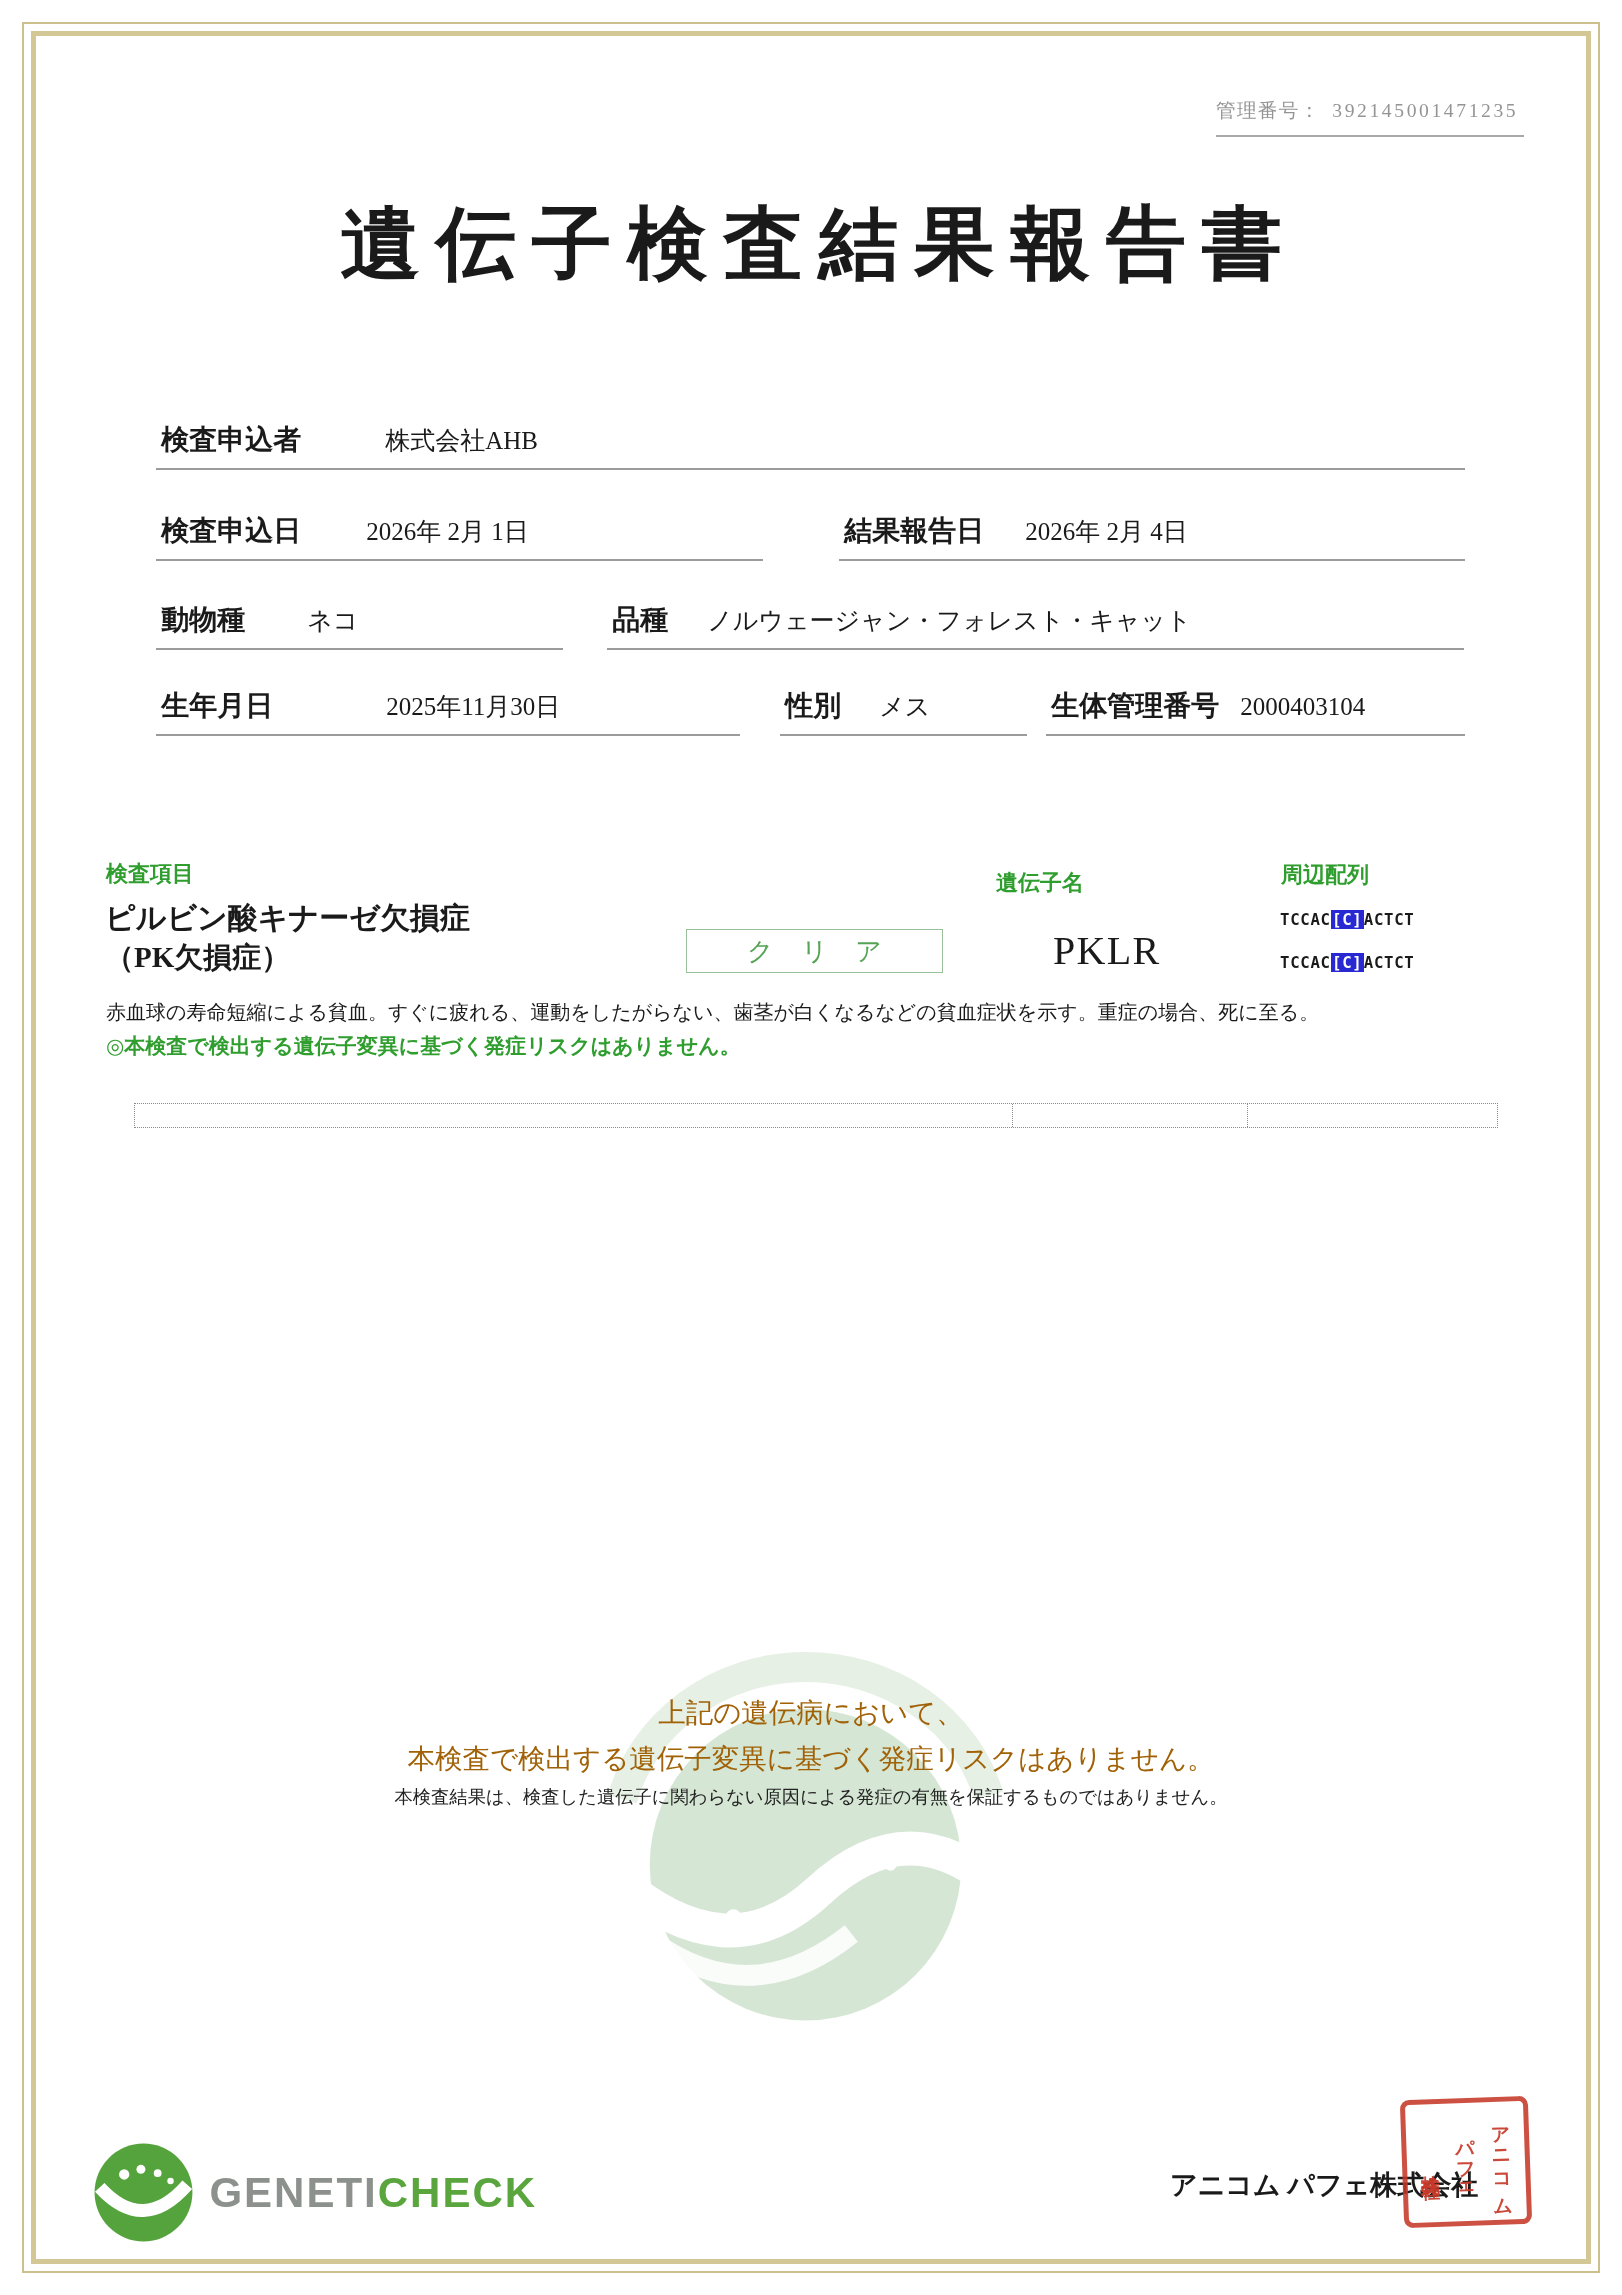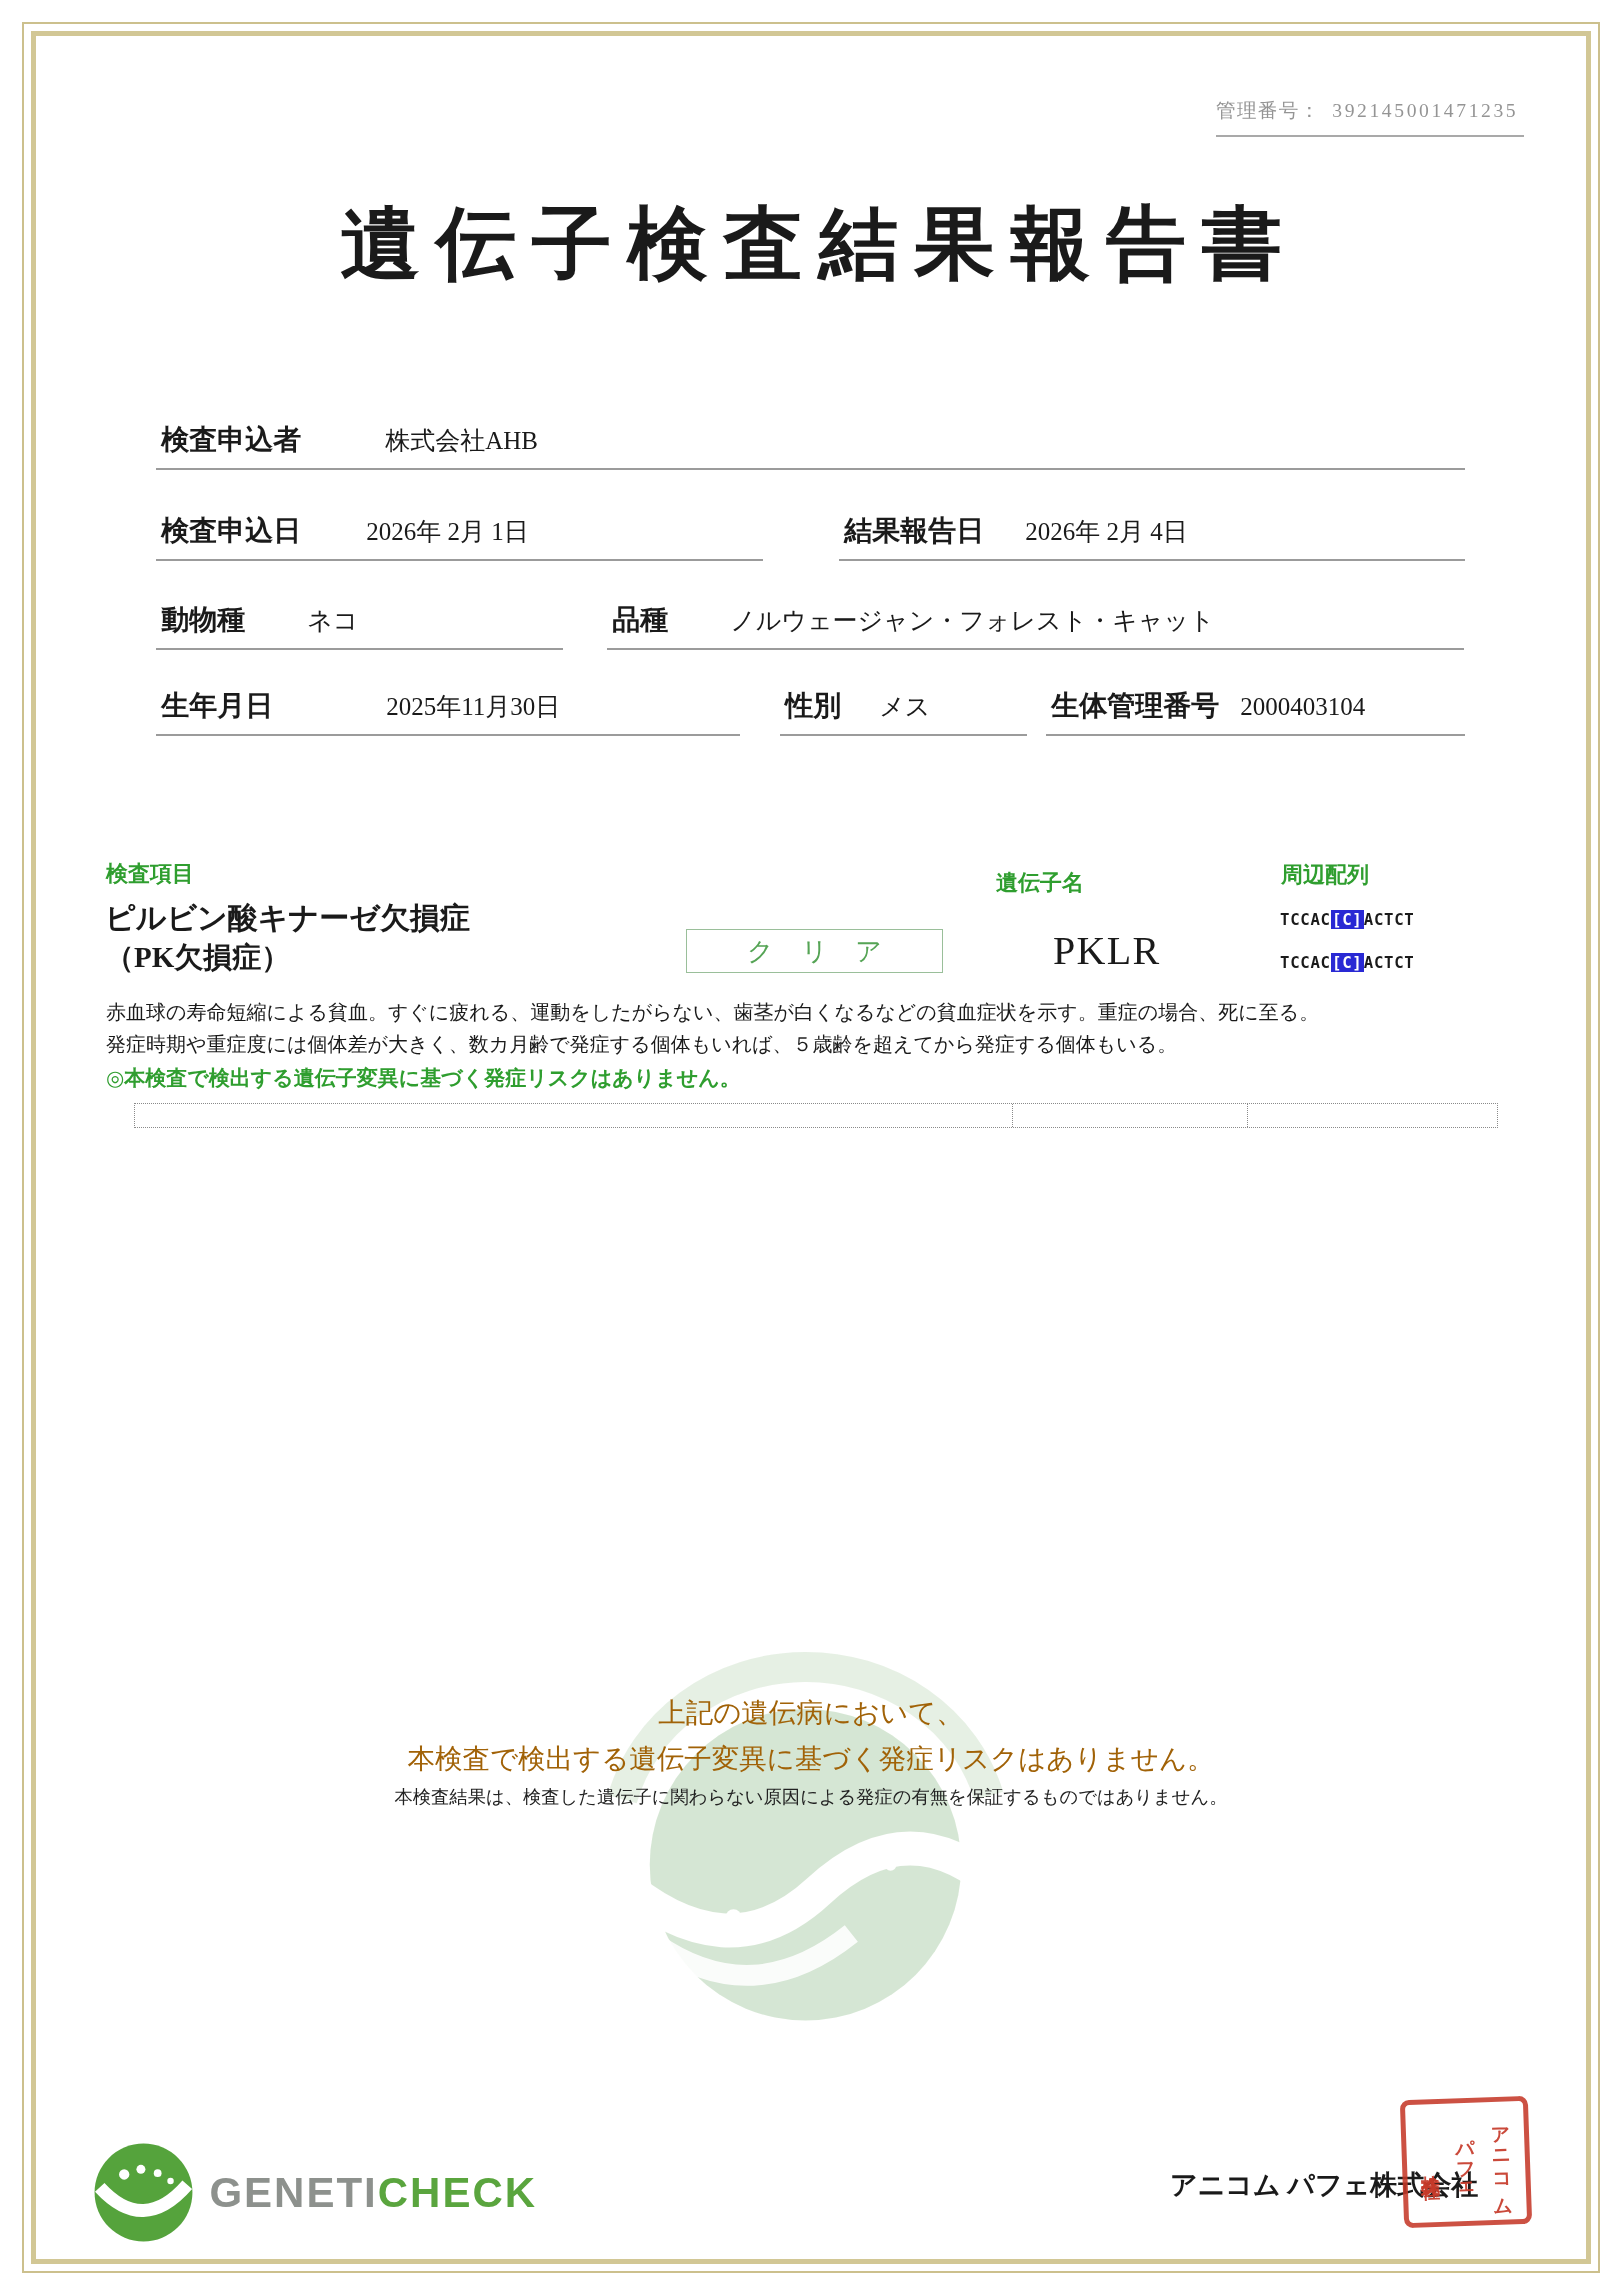--- a/index.html
+++ b/index.html
@@ -30,21 +30,21 @@
   .fieldline {
     position:absolute; border-bottom:2px solid #9b9b9b;
     display:flex; align-items:baseline; padding-bottom:9.2px; padding-left:5.2px;
   }
   .flabel { font-weight:700; font-size:28px; white-space:nowrap; }
   .fvalue { font-size:25px; white-space:nowrap; }
   .r1  { left:156px;  top:421px;  width:1309px; } .r1 .fvalue { margin-left:84px; }
   .r2a { left:156px;  top:512px;  width:607px;  } .r2a .fvalue { margin-left:65px; }
   .r2b { left:839px; top:512px;  width:626px;  } .r2b .fvalue { margin-left:41px; }
   .r3a { left:156px;  top:601px;  width:407px;  } .r3a .fvalue { margin-left:62px; }
-  .r3b { left:607px;  top:601px;  width:857px; } .r3b .fvalue { margin-left:62px; }
+  .r3b { left:607px;  top:601px;  width:857px; } .r3b .fvalue { margin-left:39px; }
   .r4a { left:156px;  top:687px; width:584px;  } .r4a .fvalue { margin-left:113px; }
   .r4b { left:780px; top:687px; width:247px;  } .r4b .fvalue { margin-left:38px; }
   .r4c { left:1046px; top:687px; width:419px;  } .r4c .fvalue { margin-left:21px; }
 
   
   .col-header { position:absolute; color:#2f9e2f; font-weight:700; font-size:22px; white-space:nowrap; }
   .h-item { left:106px;  top:859px; }
   .h-gene { left:996px; top:868px; }
   .h-seq  { left:1281px; top:860px; }
 
@@ -181,21 +181,20 @@
 
   <div class="seq seq1">
     <span>TCCAC</span><span class="seq-var">[C]</span><span>ACTCT</span>
   </div>
   <div class="seq seq2">
     <span>TCCAC</span><span class="seq-var">[C]</span><span>ACTCT</span>
   </div>
 
   <div class="desc">
     <div>赤血球の寿命短縮による貧血。すぐに疲れる、運動をしたがらない、歯茎が白くなるなどの貧血症状を示す。重症の場合、死に至る。</div>
-    <div>発症時期や重症度には個体差が大きく、数カ月齢で発症する個体もいれば、５歳齢を超えてから発症する個体もいる。</div>
     <div class="risk-note">◎本検査で検出する遺伝子変異に基づく発症リスクはありません。</div>
   </div>
 
   <div class="dotted-box">
     <div class="vline v1"></div>
     <div class="vline v2"></div>
   </div>
 
   <div class="summary">
     <div class="sum-line">上記の遺伝病において、</div>

